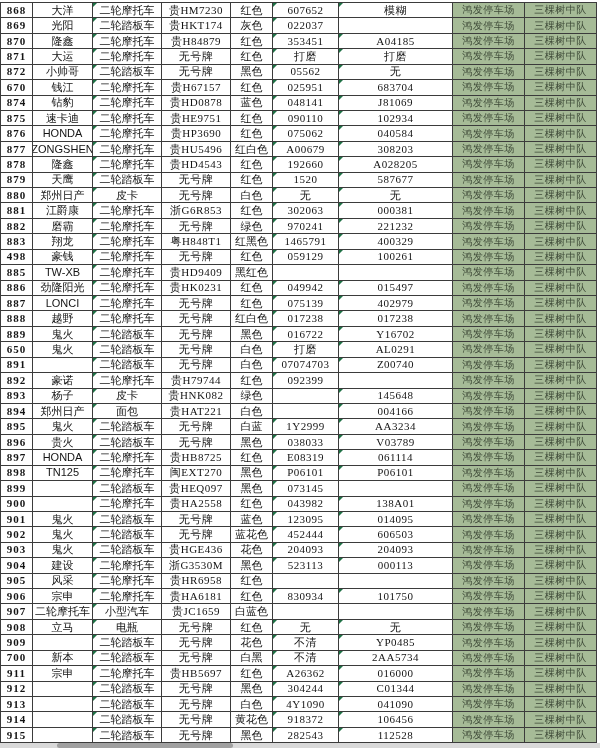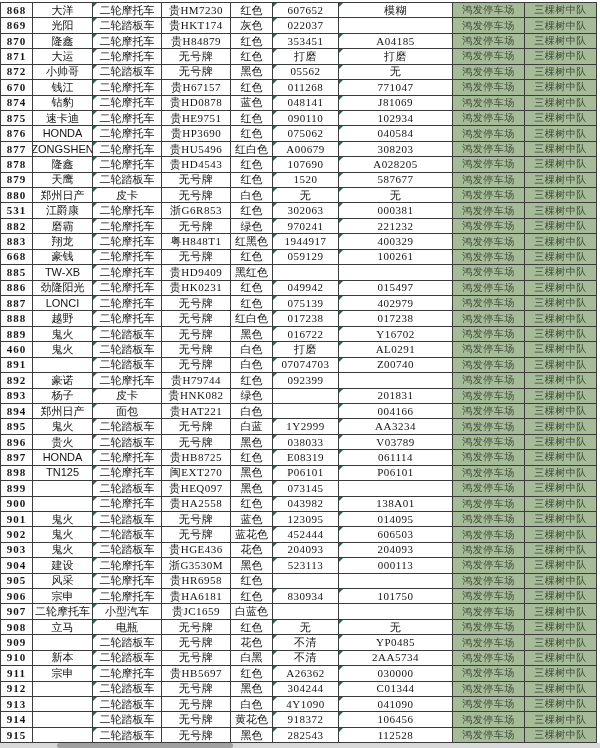--- a/index.html
+++ b/index.html
@@ -104,22 +104,22 @@
     <div class="c c-lot green">鸿发停车场</div>
     <div class="c c-unit green">三棵树中队</div>
   </div>
 
   <div class="row">
     <div class="c c-num">670</div>
     <div class="c c-brand">钱江</div>
     <div class="c c-type tri">二轮摩托车</div>
     <div class="c c-plate">贵H67157</div>
     <div class="c c-color">红色</div>
-    <div class="c c-engine tri">011268</div>
-    <div class="c c-frame tri">771047</div>
+    <div class="c c-engine tri">025951</div>
+    <div class="c c-frame tri">683704</div>
     <div class="c c-lot green">鸿发停车场</div>
     <div class="c c-unit green">三棵树中队</div>
   </div>
 
   <div class="row">
     <div class="c c-num">874</div>
     <div class="c c-brand">钻豹</div>
     <div class="c c-type tri">二轮摩托车</div>
     <div class="c c-plate">贵HD0878</div>
     <div class="c c-color">蓝色</div>
@@ -164,21 +164,21 @@
     <div class="c c-lot green">鸿发停车场</div>
     <div class="c c-unit green">三棵树中队</div>
   </div>
 
   <div class="row">
     <div class="c c-num">878</div>
     <div class="c c-brand">隆鑫</div>
     <div class="c c-type tri">二轮摩托车</div>
     <div class="c c-plate">贵HD4543</div>
     <div class="c c-color">红色</div>
-    <div class="c c-engine tri">107690</div>
+    <div class="c c-engine tri">192660</div>
     <div class="c c-frame tri">A028205</div>
     <div class="c c-lot green">鸿发停车场</div>
     <div class="c c-unit green">三棵树中队</div>
   </div>
 
   <div class="row">
     <div class="c c-num">879</div>
     <div class="c c-brand">天鹰</div>
     <div class="c c-type tri">二轮踏板车</div>
     <div class="c c-plate">无号牌</div>
@@ -195,21 +195,21 @@
     <div class="c c-type tri">皮卡</div>
     <div class="c c-plate">无号牌</div>
     <div class="c c-color">白色</div>
     <div class="c c-engine tri">无</div>
     <div class="c c-frame tri">无</div>
     <div class="c c-lot green">鸿发停车场</div>
     <div class="c c-unit green">三棵树中队</div>
   </div>
 
   <div class="row">
-    <div class="c c-num">531</div>
+    <div class="c c-num">881</div>
     <div class="c c-brand">江爵康</div>
     <div class="c c-type tri">二轮摩托车</div>
     <div class="c c-plate">浙G6R853</div>
     <div class="c c-color">红色</div>
     <div class="c c-engine tri">302063</div>
     <div class="c c-frame tri">000381</div>
     <div class="c c-lot green">鸿发停车场</div>
     <div class="c c-unit green">三棵树中队</div>
   </div>
 
@@ -224,28 +224,28 @@
     <div class="c c-lot green">鸿发停车场</div>
     <div class="c c-unit green">三棵树中队</div>
   </div>
 
   <div class="row">
     <div class="c c-num">883</div>
     <div class="c c-brand">翔龙</div>
     <div class="c c-type tri">二轮摩托车</div>
     <div class="c c-plate">粤H848T1</div>
     <div class="c c-color">红黑色</div>
-    <div class="c c-engine tri">1944917</div>
+    <div class="c c-engine tri">1465791</div>
     <div class="c c-frame tri">400329</div>
     <div class="c c-lot green">鸿发停车场</div>
     <div class="c c-unit green">三棵树中队</div>
   </div>
 
   <div class="row">
-    <div class="c c-num">668</div>
+    <div class="c c-num">498</div>
     <div class="c c-brand">豪钱</div>
     <div class="c c-type tri">二轮摩托车</div>
     <div class="c c-plate">无号牌</div>
     <div class="c c-color">红色</div>
     <div class="c c-engine tri">059129</div>
     <div class="c c-frame tri">100261</div>
     <div class="c c-lot green">鸿发停车场</div>
     <div class="c c-unit green">三棵树中队</div>
   </div>
 
@@ -303,21 +303,21 @@
     <div class="c c-type tri">二轮踏板车</div>
     <div class="c c-plate">无号牌</div>
     <div class="c c-color">黑色</div>
     <div class="c c-engine tri">016722</div>
     <div class="c c-frame tri">Y16702</div>
     <div class="c c-lot green">鸿发停车场</div>
     <div class="c c-unit green">三棵树中队</div>
   </div>
 
   <div class="row">
-    <div class="c c-num">460</div>
+    <div class="c c-num">650</div>
     <div class="c c-brand">鬼火</div>
     <div class="c c-type tri">二轮踏板车</div>
     <div class="c c-plate">无号牌</div>
     <div class="c c-color">白色</div>
     <div class="c c-engine tri">打磨</div>
     <div class="c c-frame tri">AL0291</div>
     <div class="c c-lot green">鸿发停车场</div>
     <div class="c c-unit green">三棵树中队</div>
   </div>
 
@@ -345,21 +345,21 @@
     <div class="c c-unit green">三棵树中队</div>
   </div>
 
   <div class="row">
     <div class="c c-num">893</div>
     <div class="c c-brand">杨子</div>
     <div class="c c-type tri">皮卡</div>
     <div class="c c-plate">贵HNK082</div>
     <div class="c c-color">绿色</div>
     <div class="c c-engine"></div>
-    <div class="c c-frame tri">201831</div>
+    <div class="c c-frame tri">145648</div>
     <div class="c c-lot green">鸿发停车场</div>
     <div class="c c-unit green">三棵树中队</div>
   </div>
 
   <div class="row">
     <div class="c c-num">894</div>
     <div class="c c-brand">郑州日产</div>
     <div class="c c-type tri">面包</div>
     <div class="c c-plate">贵HAT221</div>
     <div class="c c-color">白色</div>
@@ -543,39 +543,39 @@
     <div class="c c-type tri">二轮踏板车</div>
     <div class="c c-plate">无号牌</div>
     <div class="c c-color">花色</div>
     <div class="c c-engine tri">不清</div>
     <div class="c c-frame tri">YP0485</div>
     <div class="c c-lot green">鸿发停车场</div>
     <div class="c c-unit green">三棵树中队</div>
   </div>
 
   <div class="row">
-    <div class="c c-num">910</div>
+    <div class="c c-num">700</div>
     <div class="c c-brand">新本</div>
     <div class="c c-type tri">二轮踏板车</div>
     <div class="c c-plate">无号牌</div>
     <div class="c c-color">白黑</div>
     <div class="c c-engine tri">不清</div>
     <div class="c c-frame tri">2AA5734</div>
     <div class="c c-lot green">鸿发停车场</div>
     <div class="c c-unit green">三棵树中队</div>
   </div>
 
   <div class="row">
     <div class="c c-num">911</div>
     <div class="c c-brand">宗申</div>
     <div class="c c-type tri">二轮摩托车</div>
     <div class="c c-plate">贵HB5697</div>
     <div class="c c-color">红色</div>
     <div class="c c-engine tri">A26362</div>
-    <div class="c c-frame tri">030000</div>
+    <div class="c c-frame tri">016000</div>
     <div class="c c-lot green">鸿发停车场</div>
     <div class="c c-unit green">三棵树中队</div>
   </div>
 
   <div class="row">
     <div class="c c-num">912</div>
     <div class="c c-brand"></div>
     <div class="c c-type tri">二轮踏板车</div>
     <div class="c c-plate">无号牌</div>
     <div class="c c-color">黑色</div>

